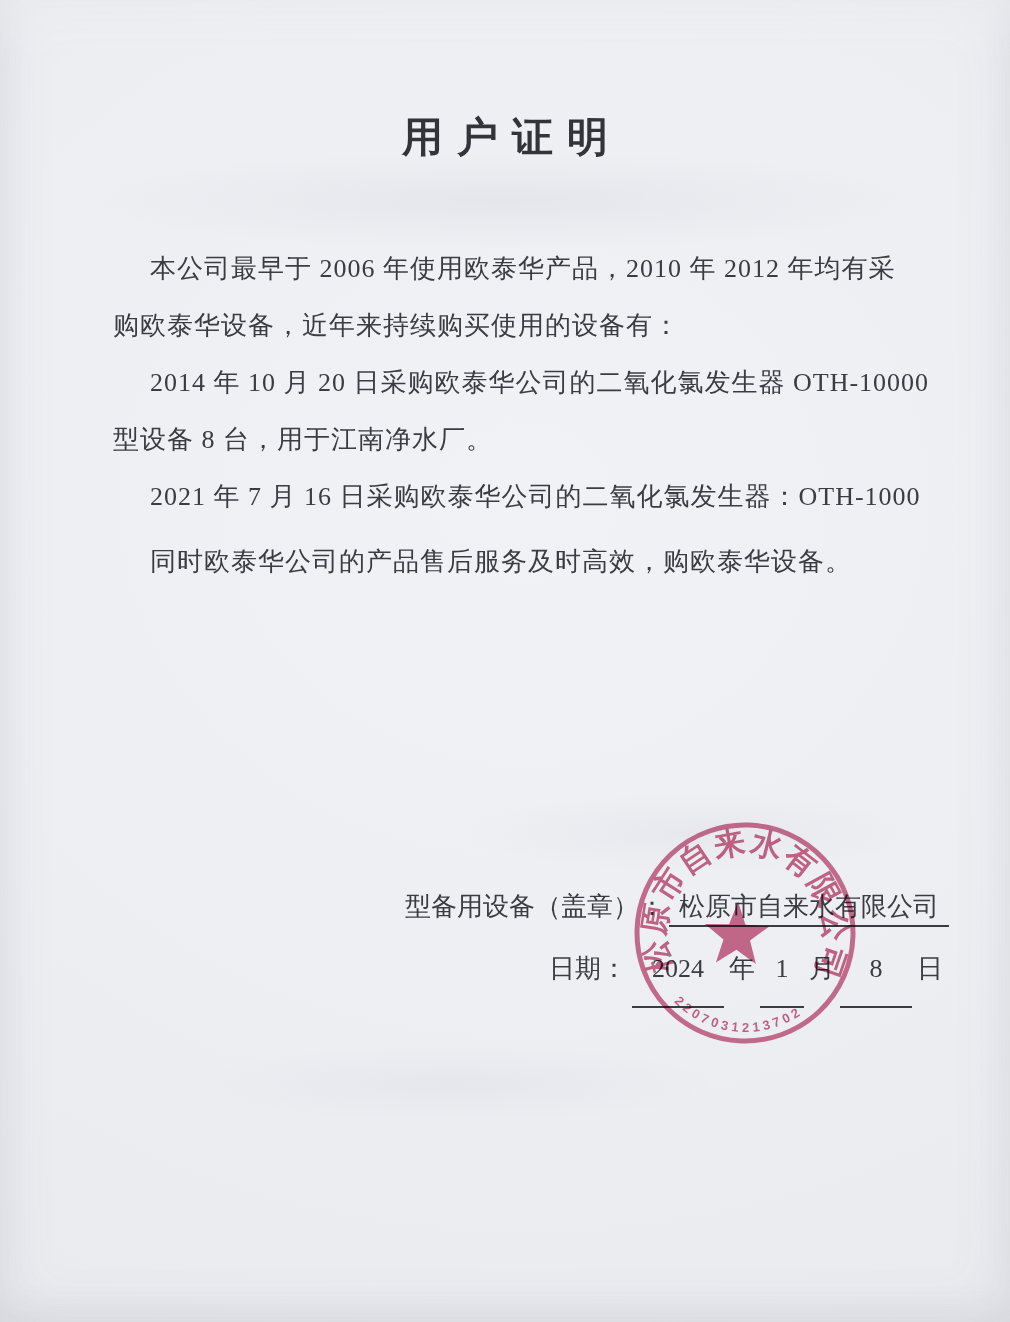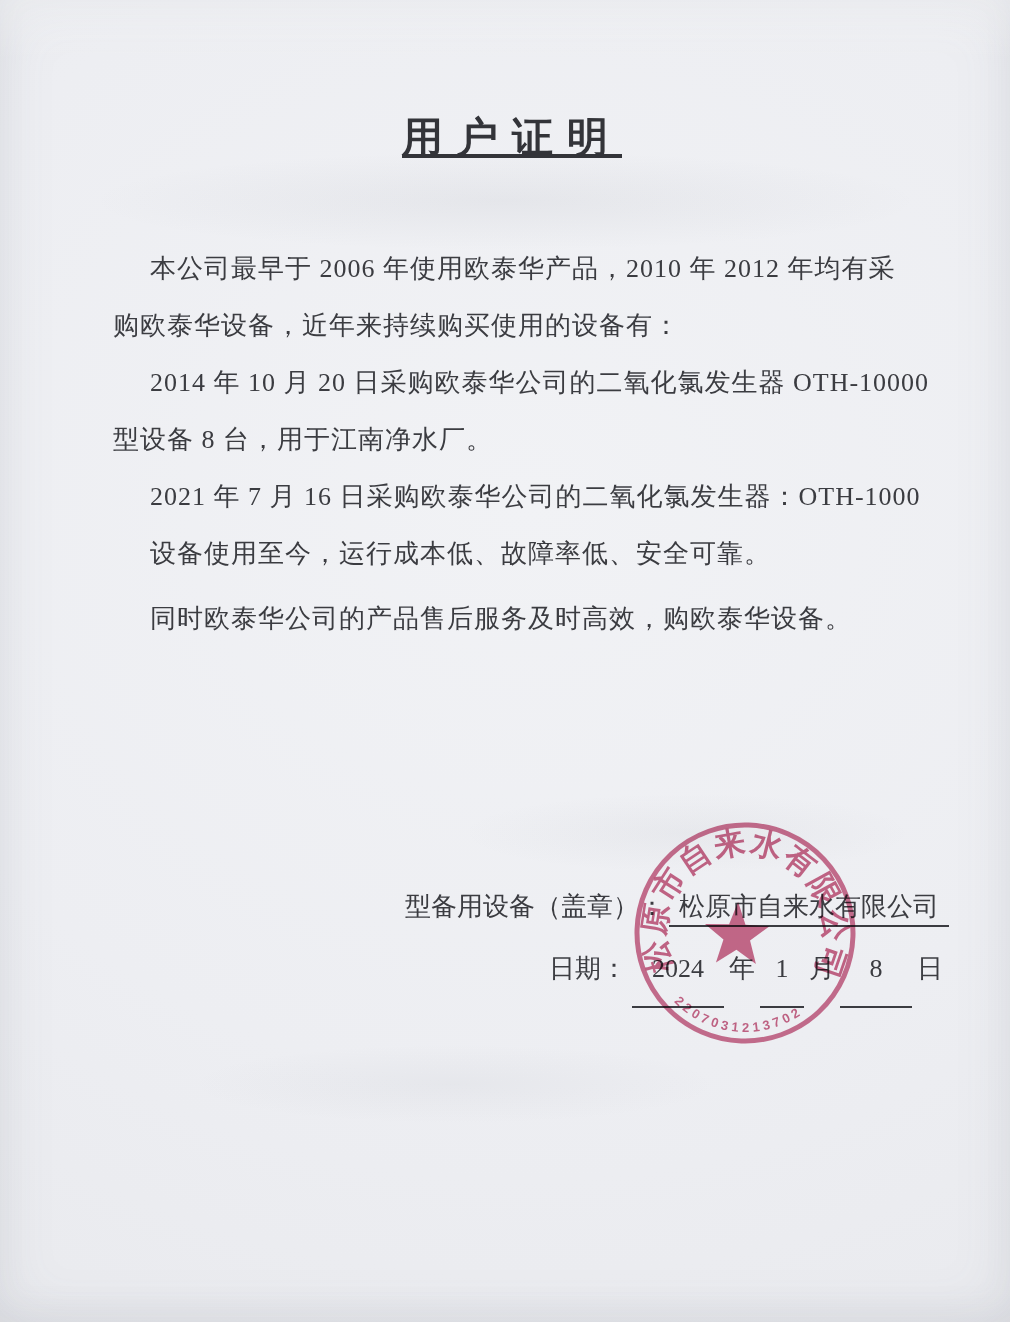--- a/index.html
+++ b/index.html
@@ -20,21 +20,21 @@
     background:
       radial-gradient(55% 5% at 50% 15.2%, rgba(95,100,115,.07), transparent 75%),
       radial-gradient(30% 4% at 68% 63%, rgba(95,100,115,.05), transparent 75%),
       radial-gradient(35% 4% at 45% 82%, rgba(95,100,115,.05), transparent 75%),
       linear-gradient(180deg, rgba(255,255,255,.25), transparent 60px);
   }
   .title{
     position:absolute;top:110px;left:0;width:100%;
     text-align:center;
     font-size:41px;font-weight:600;color:#333439;
-    letter-spacing:14px;text-indent:14px;text-decoration:underline;
+    letter-spacing:14px;text-indent:14px;
   }
   .content{
     position:absolute;left:113px;top:240px;width:800px;
     font-size:26px;letter-spacing:1px;
   }
   .line{height:57px;line-height:57px;white-space:nowrap;}
   .indent{text-indent:37px;}
   .gap-top{margin-top:8px;}
   .sig-line-1{
     position:absolute;left:405px;top:886px;
@@ -65,21 +65,20 @@
 <div class="page">
 
   <div class="title">用户证明</div>
 
   <div class="content">
     <div class="line indent">本公司最早于 2006 年使用欧泰华产品，2010 年 2012 年均有采</div>
     <div class="line">购欧泰华设备，近年来持续购买使用的设备有：</div>
     <div class="line indent">2014 年 10 月 20 日采购欧泰华公司的二氧化氯发生器 OTH-10000</div>
     <div class="line">型设备 8 台，用于江南净水厂。</div>
     <div class="line indent">2021 年 7 月 16 日采购欧泰华公司的二氧化氯发生器：OTH-1000</div>
-    <div class="line indent">设备使用至今，运行成本低、故障率低、安全可靠。</div>
     <div class="line indent gap-top">同时欧泰华公司的产品售后服务及时高效，购欧泰华设备。</div>
   </div>
 
   <div class="sig-line-1">
     <span>型备用设备（盖章）：</span><span class="sig-name">松原市自来水有限公司</span>
   </div>
 
   <div class="sig-line-2">
     <span>日期：</span><span class="u u-year">2024</span><span>年</span><span class="u u-month">1</span><span>月</span><span class="u u-day">8</span><span>日</span>
   </div>

